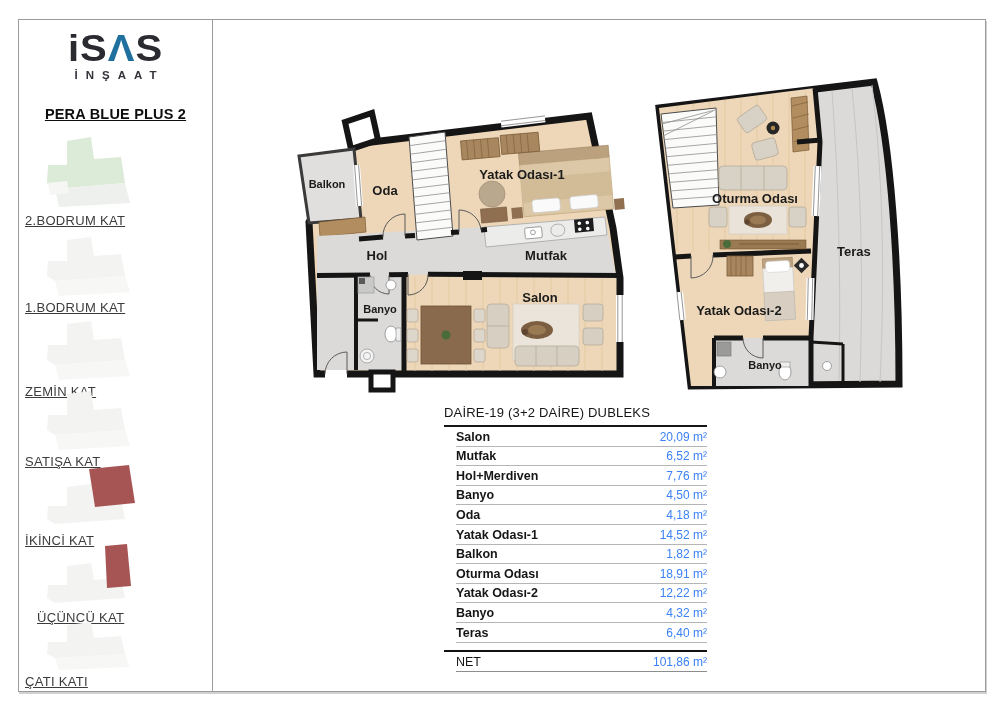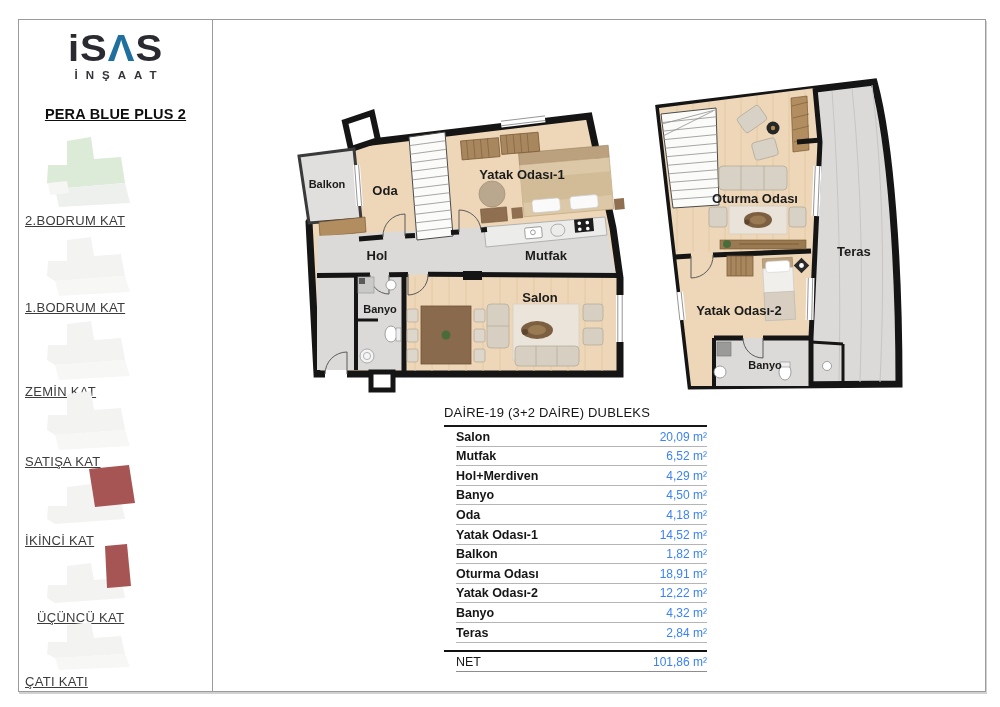--- a/index.html
+++ b/index.html
@@ -449,21 +449,21 @@
     <span class="tval">20,09 m²</span>
   </div>
 
   <div class="trow">
     <span class="tlabel">Mutfak</span>
     <span class="tval">6,52 m²</span>
   </div>
 
   <div class="trow">
     <span class="tlabel">Hol+Merdiven</span>
-    <span class="tval">4,29 m²</span>
+    <span class="tval">7,76 m²</span>
   </div>
 
   <div class="trow">
     <span class="tlabel">Banyo</span>
     <span class="tval">4,50 m²</span>
   </div>
 
   <div class="trow">
     <span class="tlabel">Oda</span>
     <span class="tval">4,18 m²</span>
@@ -489,21 +489,21 @@
     <span class="tval">12,22 m²</span>
   </div>
 
   <div class="trow">
     <span class="tlabel">Banyo</span>
     <span class="tval">4,32 m²</span>
   </div>
 
   <div class="trow">
     <span class="tlabel">Teras</span>
-    <span class="tval">2,84 m²</span>
+    <span class="tval">6,40 m²</span>
   </div>
 </div>
     <div id="table-summary">
   <div class="srow">
     <span class="tlabel">NET</span>
     <span class="tval">101,86 m²</span>
   </div>
 
 </div>
   </div>

